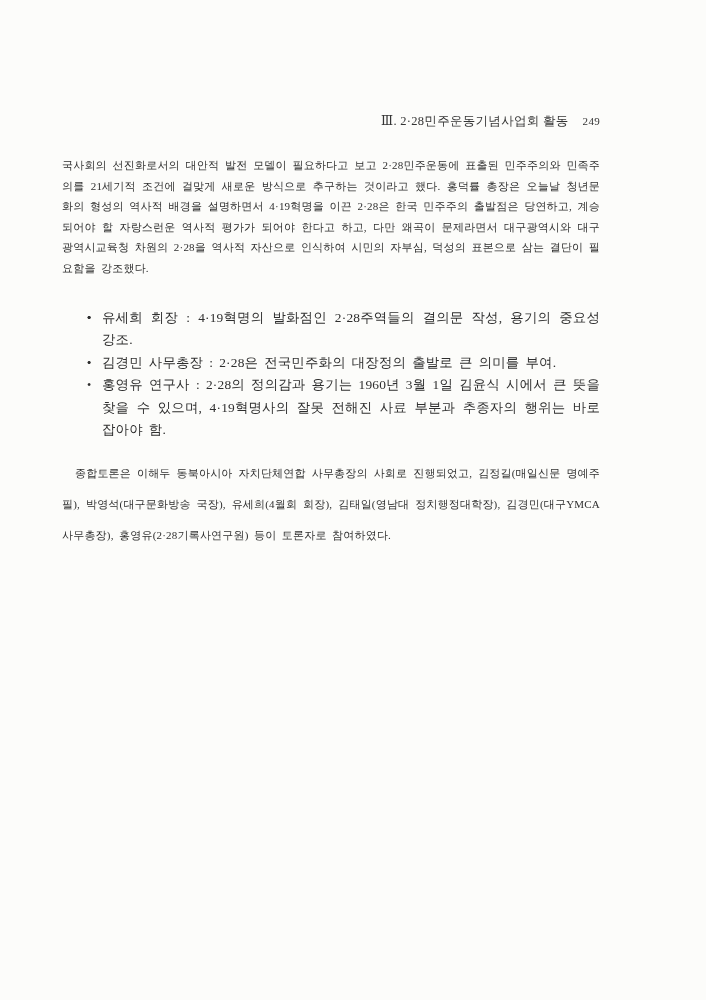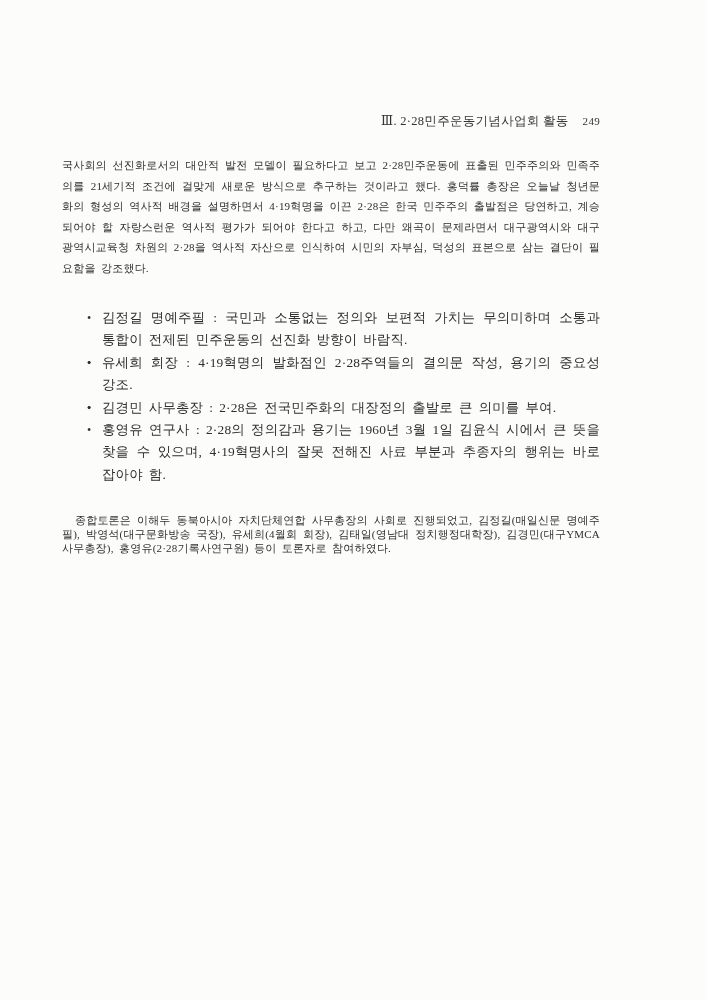--- a/index.html
+++ b/index.html
@@ -61,41 +61,40 @@
     word-spacing: 2.5px;
     letter-spacing: 0.2px;
   }
   ul.bullets .bullet {
     position: absolute;
     left: 0;
     top: 0;
     font-size: 12px;
   }
   .para.closing {
-    margin-top: 27px;
-    line-height: 14px;
+    margin-top: 17px;
+    line-height: 31px;
   }
 </style>
 </head>
 <body>
 
 <div class="page">
 
   <div class="running-header">
     <span>Ⅲ. 2·28민주운동기념사업회 활동</span>
     <span class="pagenum">249</span>
   </div>
 
   <p class="para">국사회의 선진화로서의 대안적 발전 모델이 필요하다고 보고 2·28민주운동에 표출된 민주주의와 민족주의를 21세기적 조건에 걸맞게 새로운 방식으로 추구하는 것이라고 했다. 홍덕률 총장은 오늘날 청년문화의 형성의 역사적 배경을 설명하면서 4·19혁명을 이끈 2·28은 한국 민주주의 출발점은 당연하고, 계승되어야 할 자랑스런운 역사적 평가가 되어야 한다고 하고, 다만 왜곡이 문제라면서 대구광역시와 대구광역시교육청 차원의 2·28을 역사적 자산으로 인식하여 시민의 자부심, 덕성의 표본으로 삼는 결단이 필요함을 강조했다.</p>
 
 
   <ul class="bullets">
     <li>
       <span class="bullet">•</span>
-      <span>김정길 명예주필 : 국민과 소통없는 정의와 보편적 가치는 무의미하며 소통과 통합이 전제된 민주운동의 선진화 방향이 바람직.</span>
     </li>
     <li>
       <span class="bullet">•</span>
     </li>
     <li>
       <span class="bullet">•</span>
       <span>유세희 회장 : 4·19혁명의 발화점인 2·28주역들의 결의문 작성, 용기의 중요성 강조.</span>
     </li>
     <li>
       <span class="bullet">•</span>

